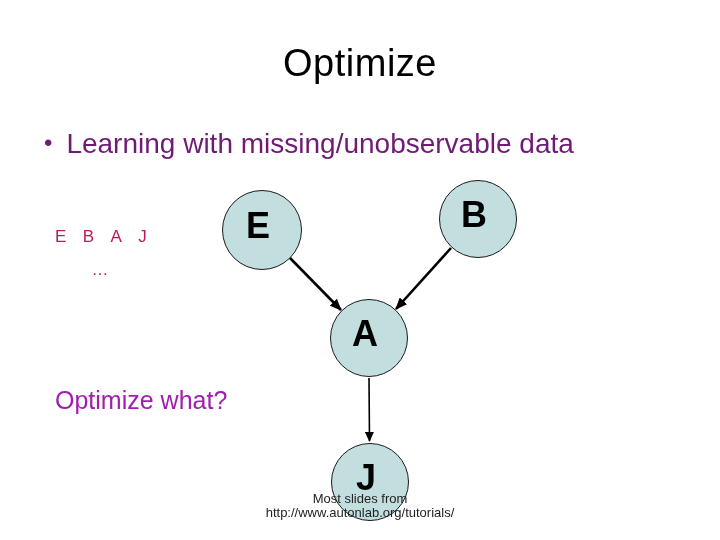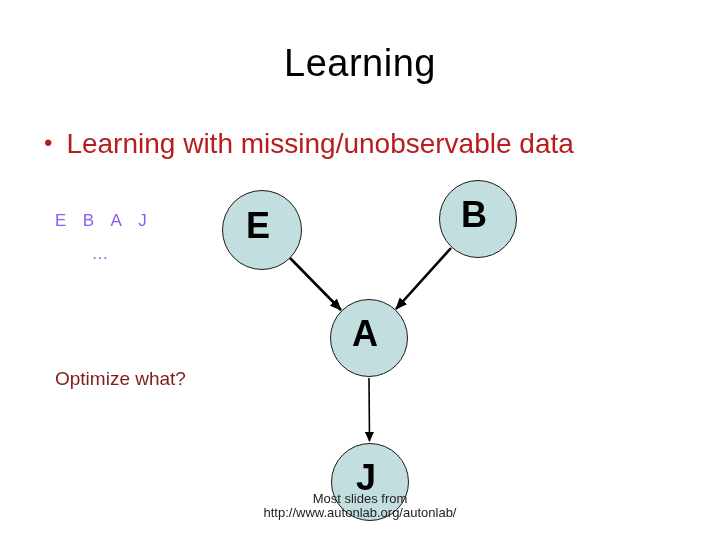--- a/index.html
+++ b/index.html
@@ -23,56 +23,56 @@
     text-align: center;
     font-size: 38px;
     color: #000000;
     letter-spacing: 0.5px;
   }
   .bullet-line {
     position: absolute;
     top: 128px;
     left: 44px;
     font-size: 28px;
-    color: #b91c1c;
+    color: #701a75;
     white-space: nowrap;
   }
   .bullet-dot {
     display: inline-block;
     font-size: 24px;
     vertical-align: 2px;
     margin-right: 14px;
   }
   .obs-table {
     position: absolute;
     left: 55px;
-    top: 204px;
+    top: 220px;
     font-size: 17px;
-    color: #8b5cf6;
+    color: #be185d;
   }
   .obs-row {
     height: 33px;
     line-height: 33px;
     white-space: nowrap;
   }
   .obs-cell {
     display: inline-block;
     width: 23px;
   }
   .obs-ellipsis {
     width: 92px;
     text-align: center;
     letter-spacing: 2px;
   }
   .optimize {
     position: absolute;
     left: 55px;
-    top: 368px;
-    font-size: 19px;
-    color: #7f1d1d;
+    top: 386px;
+    font-size: 25px;
+    color: #a21caf;
   }
   .diagram-svg {
     position: absolute;
     left: 0;
     top: 0;
     width: 720px;
     height: 540px;
     z-index: 1;
   }
   .node {
@@ -106,21 +106,21 @@
     line-height: 14px;
     color: #222222;
     z-index: 5;
   }
 </style>
 </head>
 <body>
 
 <div class="slide">
 
-  <div class="title">Learning</div>
+  <div class="title">Optimize</div>
 
   <div class="bullet-line">
     <span class="bullet-dot">•</span><span>Learning with missing/unobservable data</span>
   </div>
 
   <div class="obs-table">
     <div class="obs-row">
       <span class="obs-cell">E</span>
       <span class="obs-cell">B</span>
       <span class="obs-cell">A</span>
@@ -153,16 +153,16 @@
   </div>
   <div class="node node-a">
     <span class="node-label">A</span>
   </div>
   <div class="node node-j">
     <span class="node-label">J</span>
   </div>
 
   <div class="footer">
     <div>Most slides from</div>
-    <div>http://www.autonlab.org/autonlab/</div>
+    <div>http://www.autonlab.org/tutorials/</div>
   </div>
 
 </div>
 
 </body></html>

